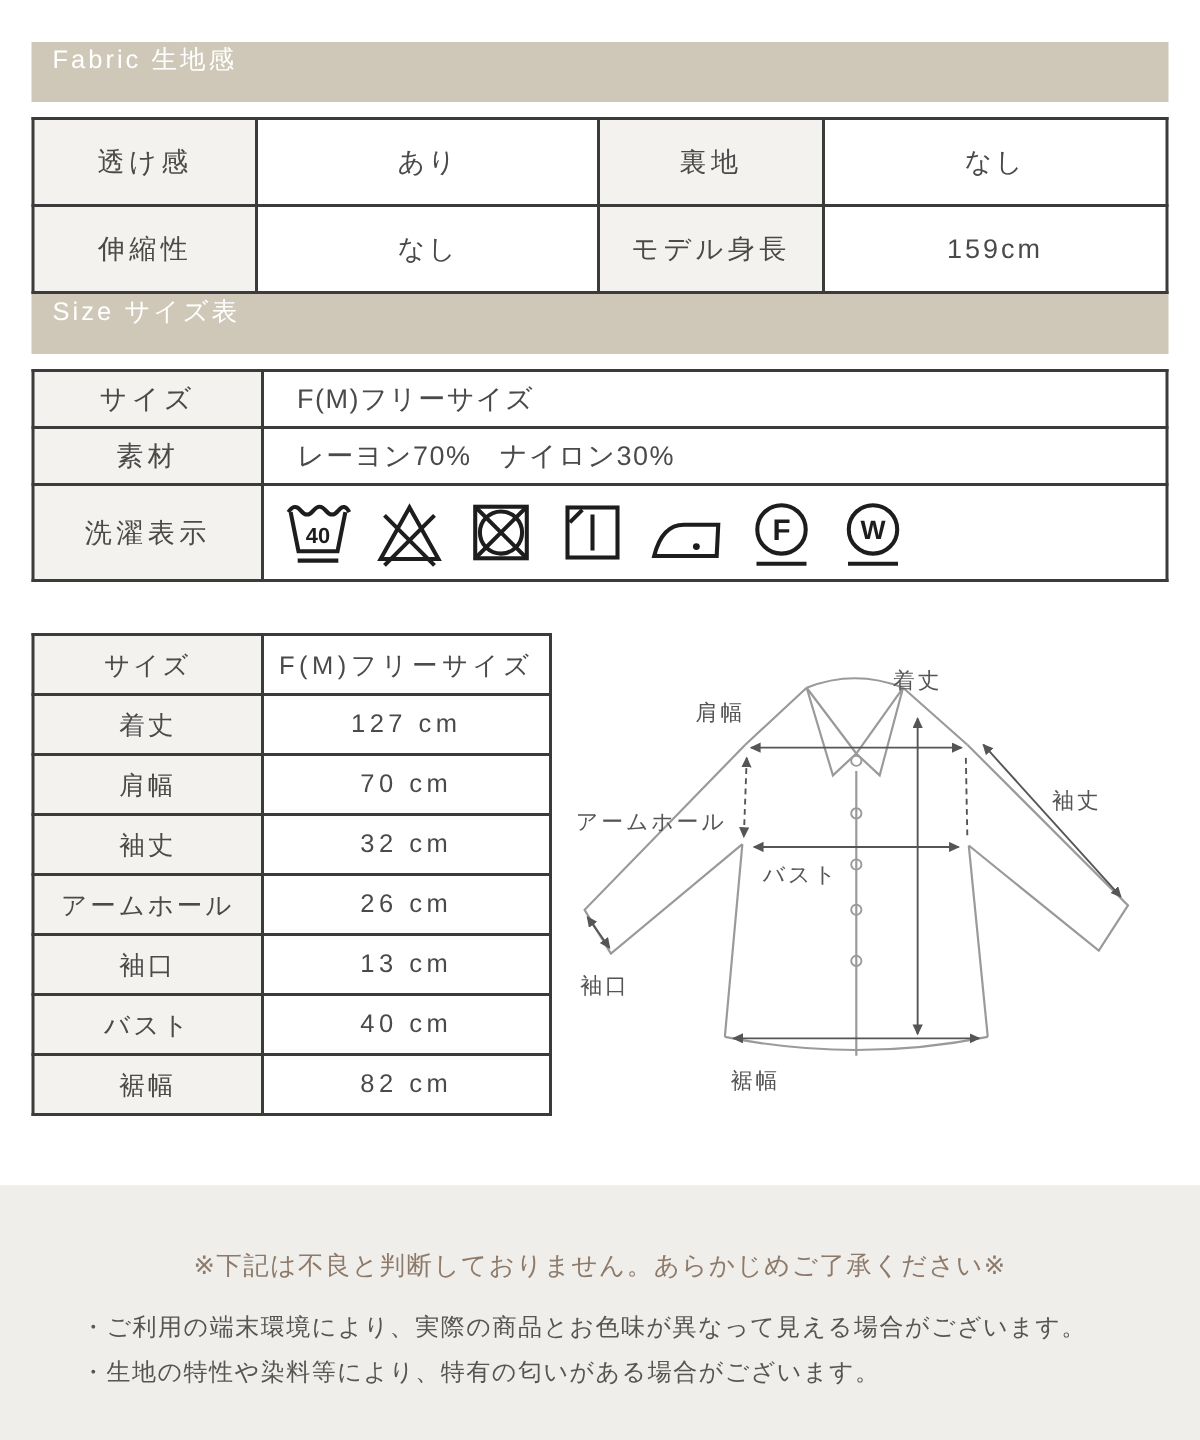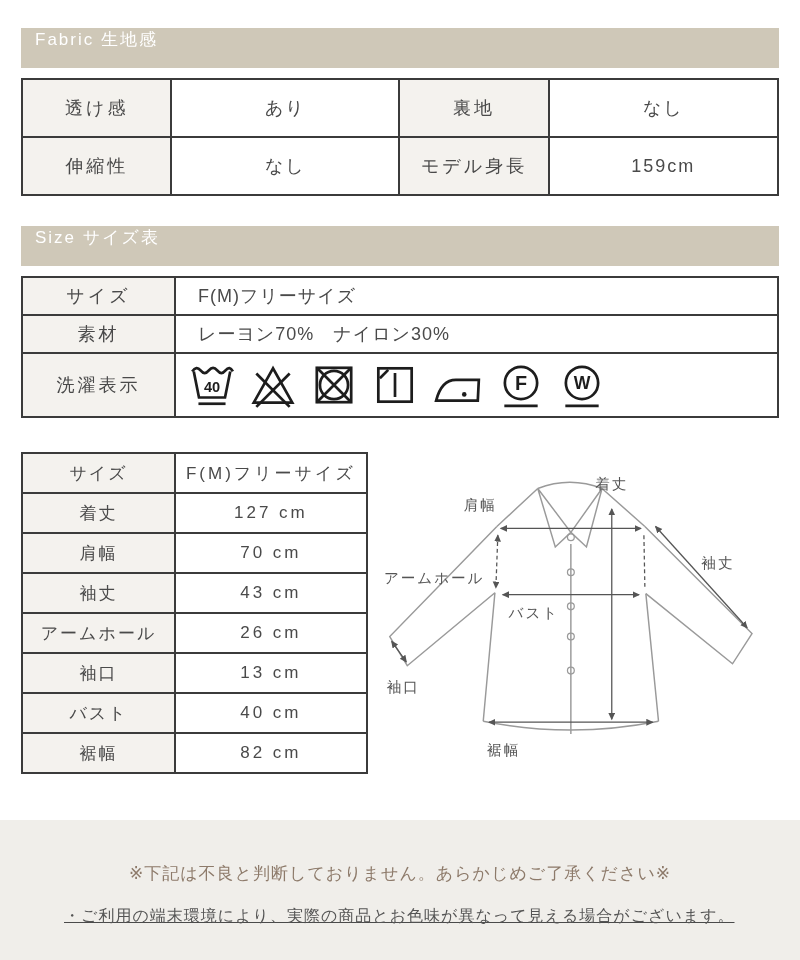--- a/index.html
+++ b/index.html
@@ -7,21 +7,21 @@
     width:800px;height:960px;overflow:hidden;background:#ffffff;
     font-family:"Liberation Sans","DejaVu Sans",sans-serif;color:#4a4a4a;
   }
   .page{width:800px;height:960px;position:relative;}
   .content{margin:0 21px;}
   .section-header{
     background:#cfc8b8;color:#ffffff;font-size:17px;letter-spacing:2px;
     height:40px;line-height:24px;padding-left:14px;
   }
   .hdr-fabric{margin-top:28px;}
-  .hdr-size{margin-top:30px;}
+  .hdr-size{}
   table{border-collapse:collapse;width:100%;padding-left:48px;}
   th,td{border:2px solid #3b3b3b;font-weight:normal;font-size:18px;}
   th.lbl{
     background:#f4f2ee;text-align:center;letter-spacing:3px;color:#4a4a4a;
   }
   td.val{background:#ffffff;text-align:center;letter-spacing:2px;color:#4a4a4a;}
   
   .fabric-table{margin-top:10px;}
   .fabric-table th.lbl{width:149px;height:54px;}
   .fabric-table td.val{width:230px;}
@@ -40,21 +40,21 @@
   .diagram{margin-left:12px;margin-top:2px;}
   .diagram text{font-size:15px;letter-spacing:2px;fill:#555;}
   
   .notes-section{
     margin-top:36px;background:#f0eeea;height:208px;box-sizing:border-box;
     padding-top:42px;
   }
   .notes-title{
     text-align:center;color:#8d7a6a;font-size:17px;letter-spacing:1px;margin:0 0 16px 0;
   }
-  .notes-list{list-style:none;margin:14px;padding:0 20px 0 50px;text-decoration:underline;}
+  .notes-list{list-style:none;margin:4px;padding:0 20px 0 50px;}
   .notes-list li{font-size:16px;line-height:30px;color:#555;letter-spacing:1px;}
   .sym{stroke:#1d1d1d;stroke-width:2.6;fill:none;}
   .symtxt{fill:#1d1d1d;stroke:none;font-family:"Liberation Sans","DejaVu Sans",sans-serif;}
 </style>
 </head>
 <body>
 
 <div class="page">
   <div class="content">
 
@@ -166,21 +166,21 @@
           <tr>
             <th class="lbl">着丈</th>
             <td class="val">127 cm</td>
           </tr>
           <tr>
             <th class="lbl">肩幅</th>
             <td class="val">70 cm</td>
           </tr>
           <tr>
             <th class="lbl">袖丈</th>
-            <td class="val">43 cm</td>
+            <td class="val">32 cm</td>
           </tr>
           <tr>
             <th class="lbl">アームホール</th>
             <td class="val">26 cm</td>
           </tr>
           <tr>
             <th class="lbl">袖口</th>
             <td class="val">13 cm</td>
           </tr>
           <tr>
@@ -239,15 +239,16 @@
         <text x="7" y="240">袖口</text>
         <text x="110" y="305">裾幅</text>
       </svg>
     </div>
   </div>
 
   <div class="notes-section">
     <p class="notes-title">※下記は不良と判断しておりません。あらかじめご了承ください※</p>
     <ul class="notes-list">
       <li>・ご利用の端末環境により、実際の商品とお色味が異なって見える場合がございます。</li>
+      <li>・生地の特性や染料等により、特有の匂いがある場合がございます。</li>
     </ul>
   </div>
 </div>
 
 </body></html>

